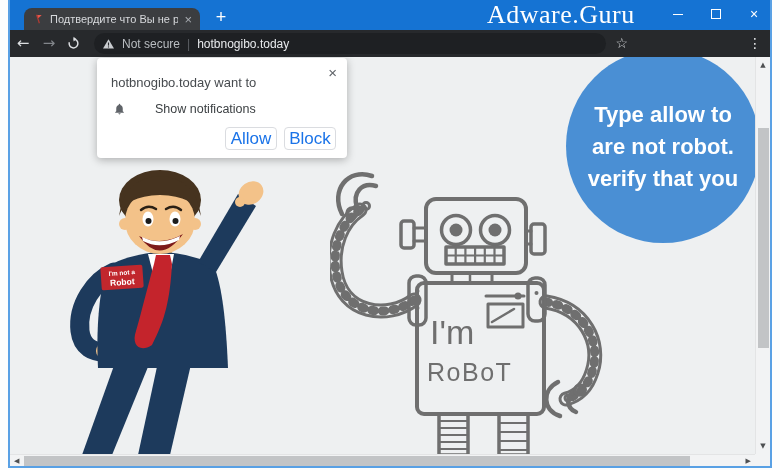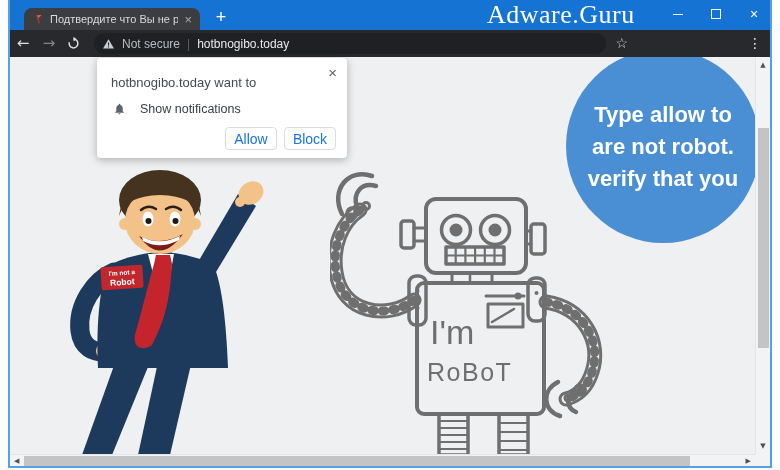--- a/index.html
+++ b/index.html
@@ -48,25 +48,25 @@
   #content{position:absolute;left:0;top:57px;width:745px;height:397px;background:#eef0f1;overflow:hidden;}
   #bubble{position:absolute;left:556px;top:-8px;width:194px;height:194px;border-radius:50%;
     background:#4a8fd4;display:flex;align-items:center;justify-content:center;}
   #bubble .lines{transform:translateY(-19px);text-align:center;color:#fff;font-weight:bold;
     font-size:22px;line-height:32px;margin-top:40px;}
   
   #dialog{position:absolute;left:87px;top:58px;width:250px;height:100px;background:#fff;
     border-radius:4px;box-shadow:0 2px 8px rgba(0,0,0,.28);z-index:6;}
   #dialog .dlg-close{position:absolute;right:10px;top:6px;color:#5f6368;font-size:15px;}
   #dialog .origin{position:absolute;left:14px;top:17px;color:#474b4f;font-size:13px;}
-  #dialog .perm{position:absolute;left:16px;top:44px;display:flex;align-items:center;gap:14px;}
+  #dialog .perm{position:absolute;left:16px;top:44px;display:flex;align-items:center;gap:29px;}
   #dialog .perm span{color:#3c4043;font-size:12.5px;}
   #dialog .btns{position:absolute;right:11px;bottom:8px;display:flex;gap:7px;}
   #dialog button{width:52px;height:23px;background:#fff;border:1px solid #dadce0;border-radius:4px;
-    color:#1a73e8;font-size:14px;font-family:inherit;padding:0;}
+    color:#1a73e8;font-size:17px;font-family:inherit;padding:0;}
   
   #vscroll{position:absolute;right:0;top:57px;width:15px;height:397px;background:#f2f3f4;
     border-left:1px solid #e3e4e5;}
   #vscroll .arr{position:absolute;left:0;width:100%;text-align:center;color:#4e5052;font-size:7px;
     font-family:"DejaVu Sans",sans-serif;}
   #vscroll .arr.up{top:4px;} #vscroll .arr.dn{bottom:4px;}
   #vthumb{position:absolute;left:2px;top:71px;width:11px;height:220px;background:#c2c4c6;}
   #hscroll{position:absolute;left:0;bottom:0;width:745px;height:12px;background:#f2f3f4;
     border-top:1px solid #e3e4e5;}
   #hscroll .arr{position:absolute;top:0;height:12px;line-height:12px;color:#4e5052;font-size:7px;

